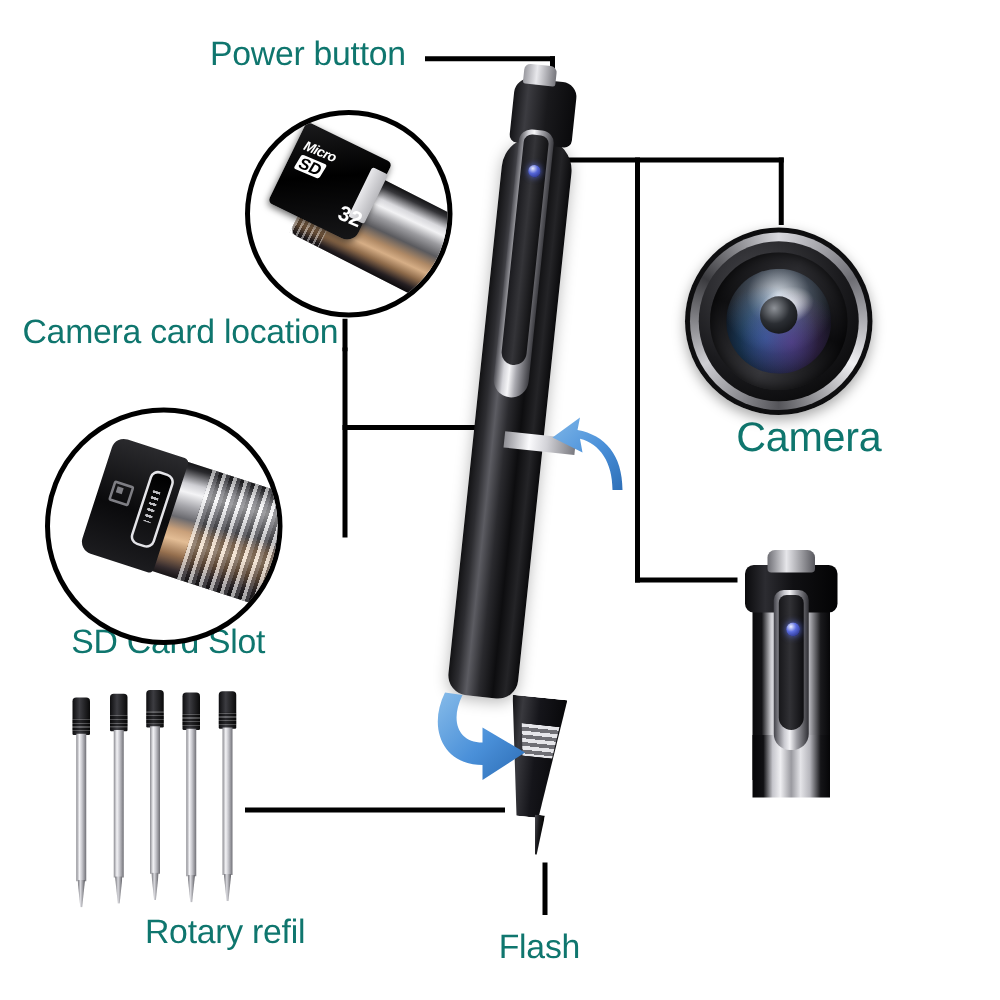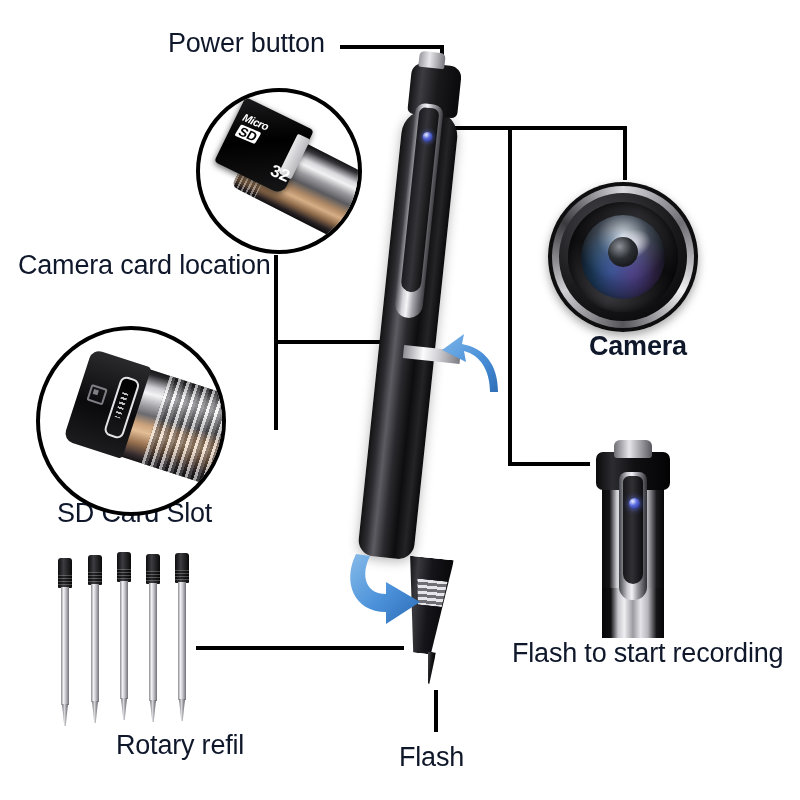--- a/index.html
+++ b/index.html
@@ -14,21 +14,21 @@
     position: relative;
     width: 800px;
     height: 800px;
     background: #ffffff;
     overflow: hidden;
   }
 
   
   .label {
     position: absolute;
-    color: #0f172a;
+    color: #0f766e;
     font-family: "Liberation Sans", sans-serif;
     font-weight: 400;
     white-space: nowrap;
     letter-spacing: -0.2px;
   }
 
   
   .line-h, .line-v {
     position: absolute;
     background: #000000;
@@ -383,23 +383,22 @@
   <div class="label" style="left:168px; top:28px; font-size:27px;">Power button</div>
 
   <div class="label" style="left:18px; top:250px; font-size:27px;">Camera card location</div>
 
   <div class="label" style="left:57px; top:498px; font-size:27px;">SD Card Slot</div>
 
   <div class="label" style="left:88px; top:730px; font-size:27px;margin-left:28px;">Rotary refil</div>
 
   <div class="label" style="left:399px; top:742px; font-size:27px;">Flash</div>
 
-  <div class="label" style="left:589px; top:331px; font-size:27px;font-weight:bold;">Camera</div>
-
-  <div class="label" style="left:512px; top:638px; font-size:27px;">Flash to start recording</div>
+  <div class="label" style="left:589px; top:331px; font-size:33px;">Camera</div>
+
 
   <div class="callout-circle" style="left:196px; top:88px; width:158px; height:158px;">
     <div class="sd-scene">
       <div class="sd-penbody"></div>
       <div class="sd-card">
         <div class="sd-logo">
           <span class="micro">Micro</span>
           <span class="sd">SD</span>
         </div>
         <div class="sd-cap">32</div>

